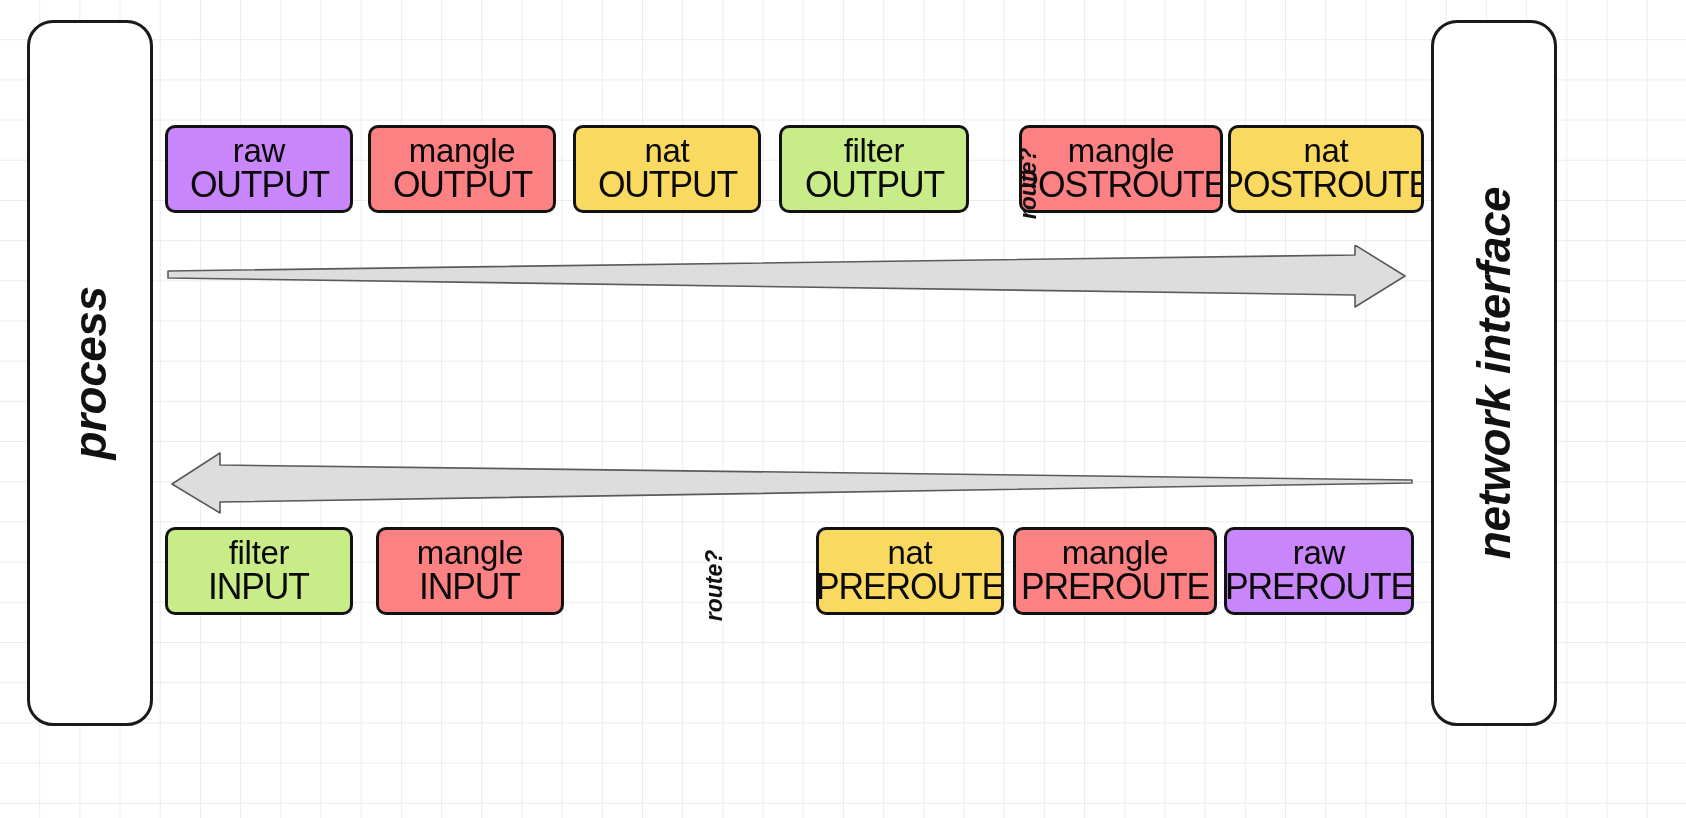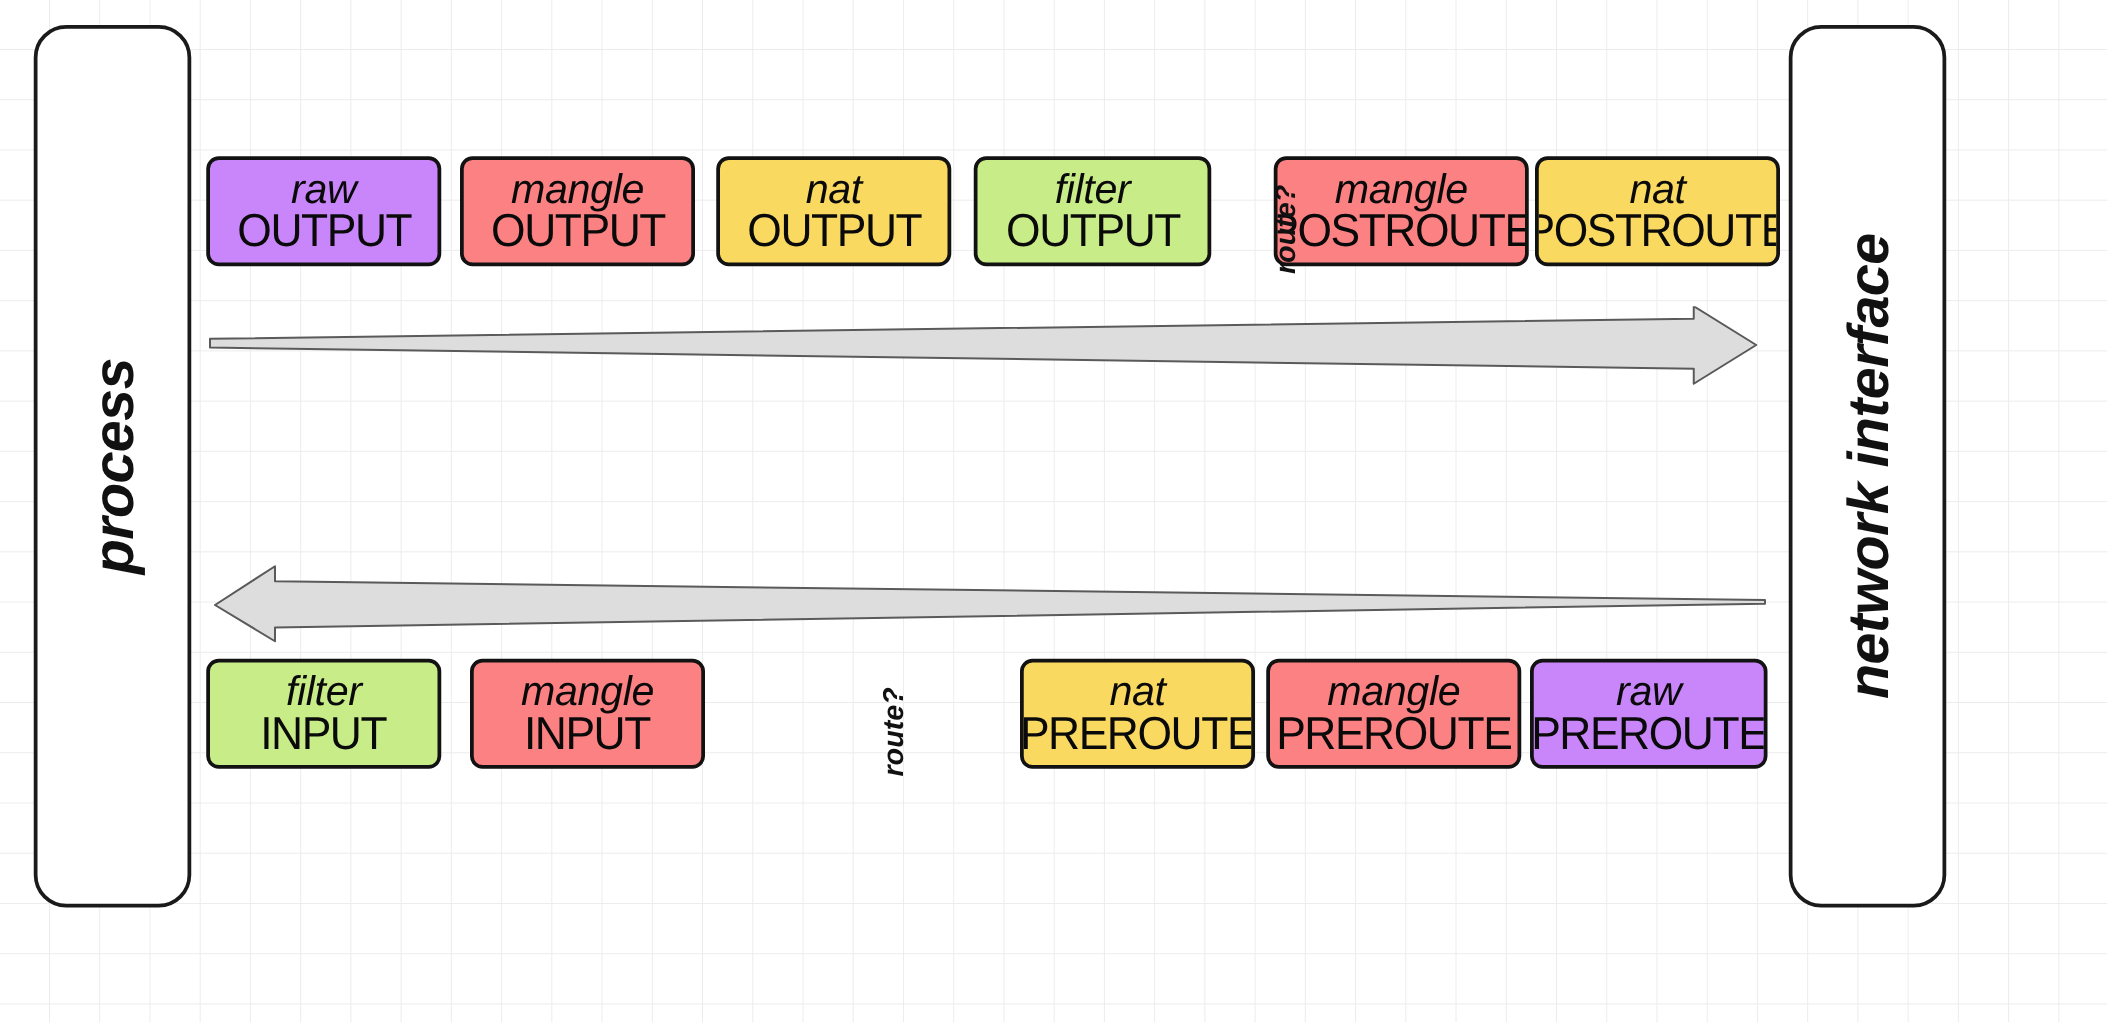--- a/index.html
+++ b/index.html
@@ -57,21 +57,20 @@
     align-items: center;
     justify-content: center;
     line-height: 0.98;
     color: #0a0a0a;
     overflow: hidden;
   }
   .chain-table {
     font-size: 33px;
     font-weight: 400;
     letter-spacing: -0.3px;
-    font-style: italic;
   }
   .chain-hook {
     font-size: 37px;
     font-weight: 400;
     letter-spacing: -1.2px;
     transform: scaleX(0.96);
   }
 
   
   .route-label {

